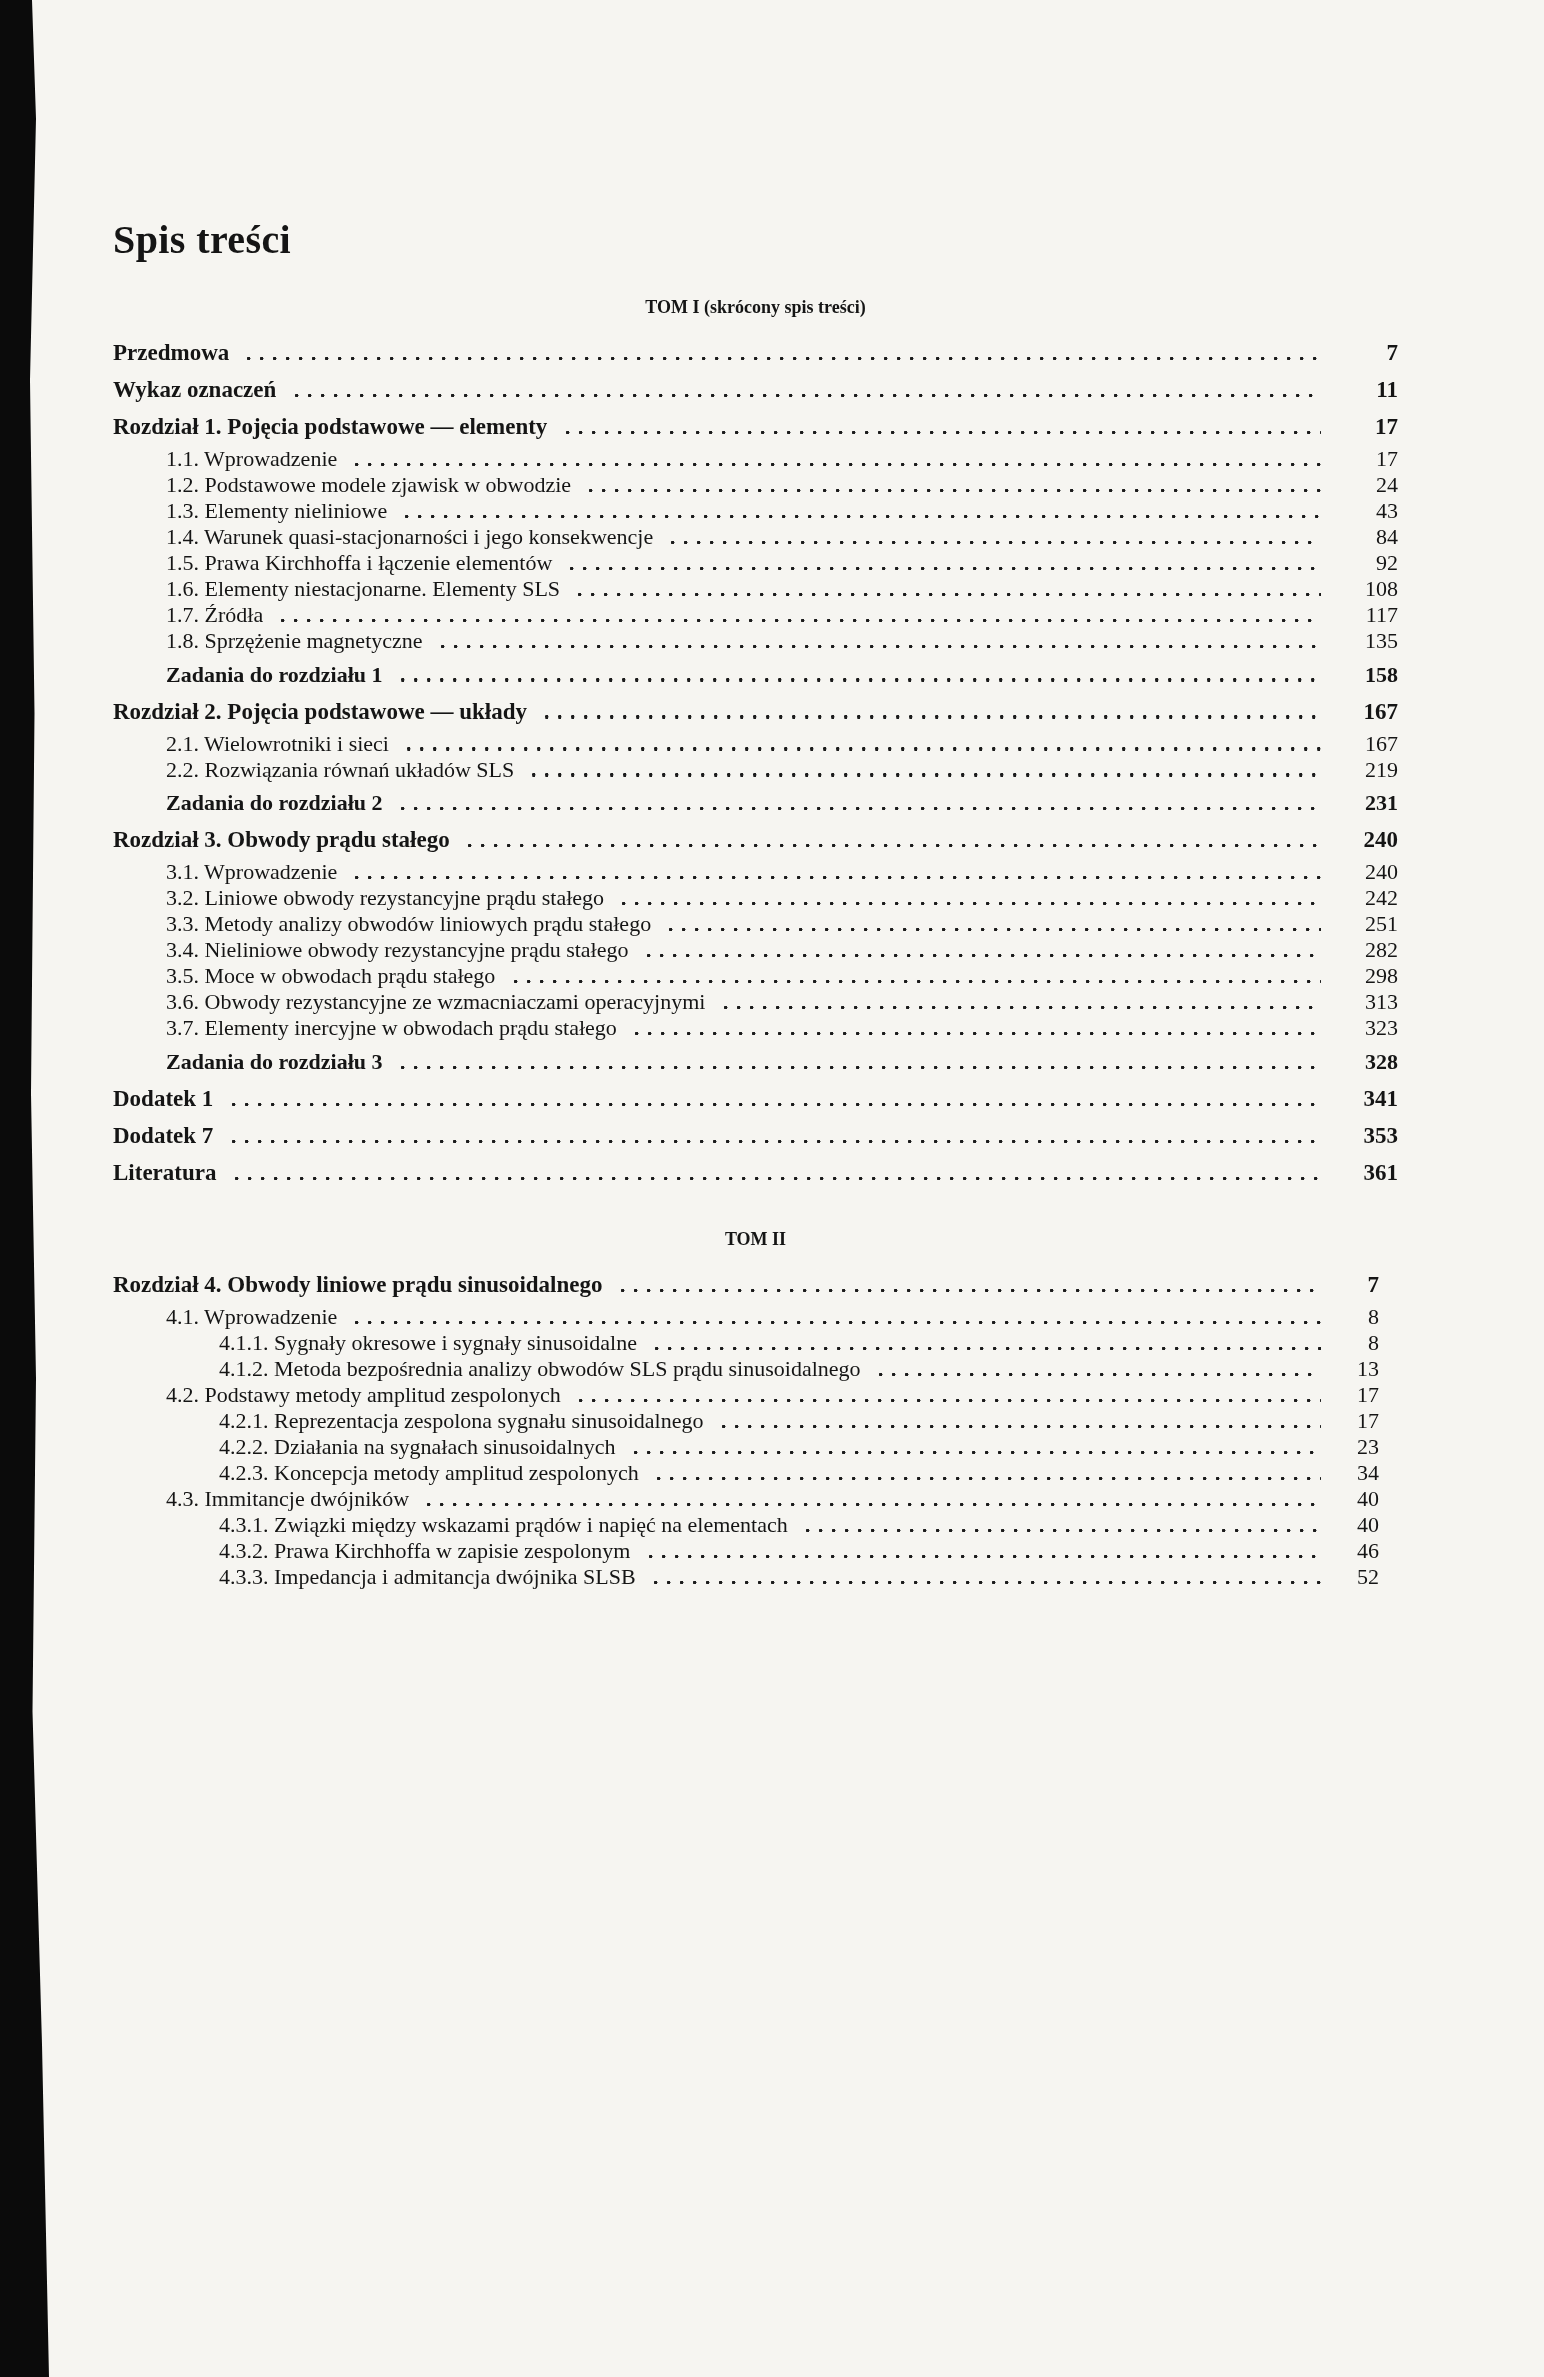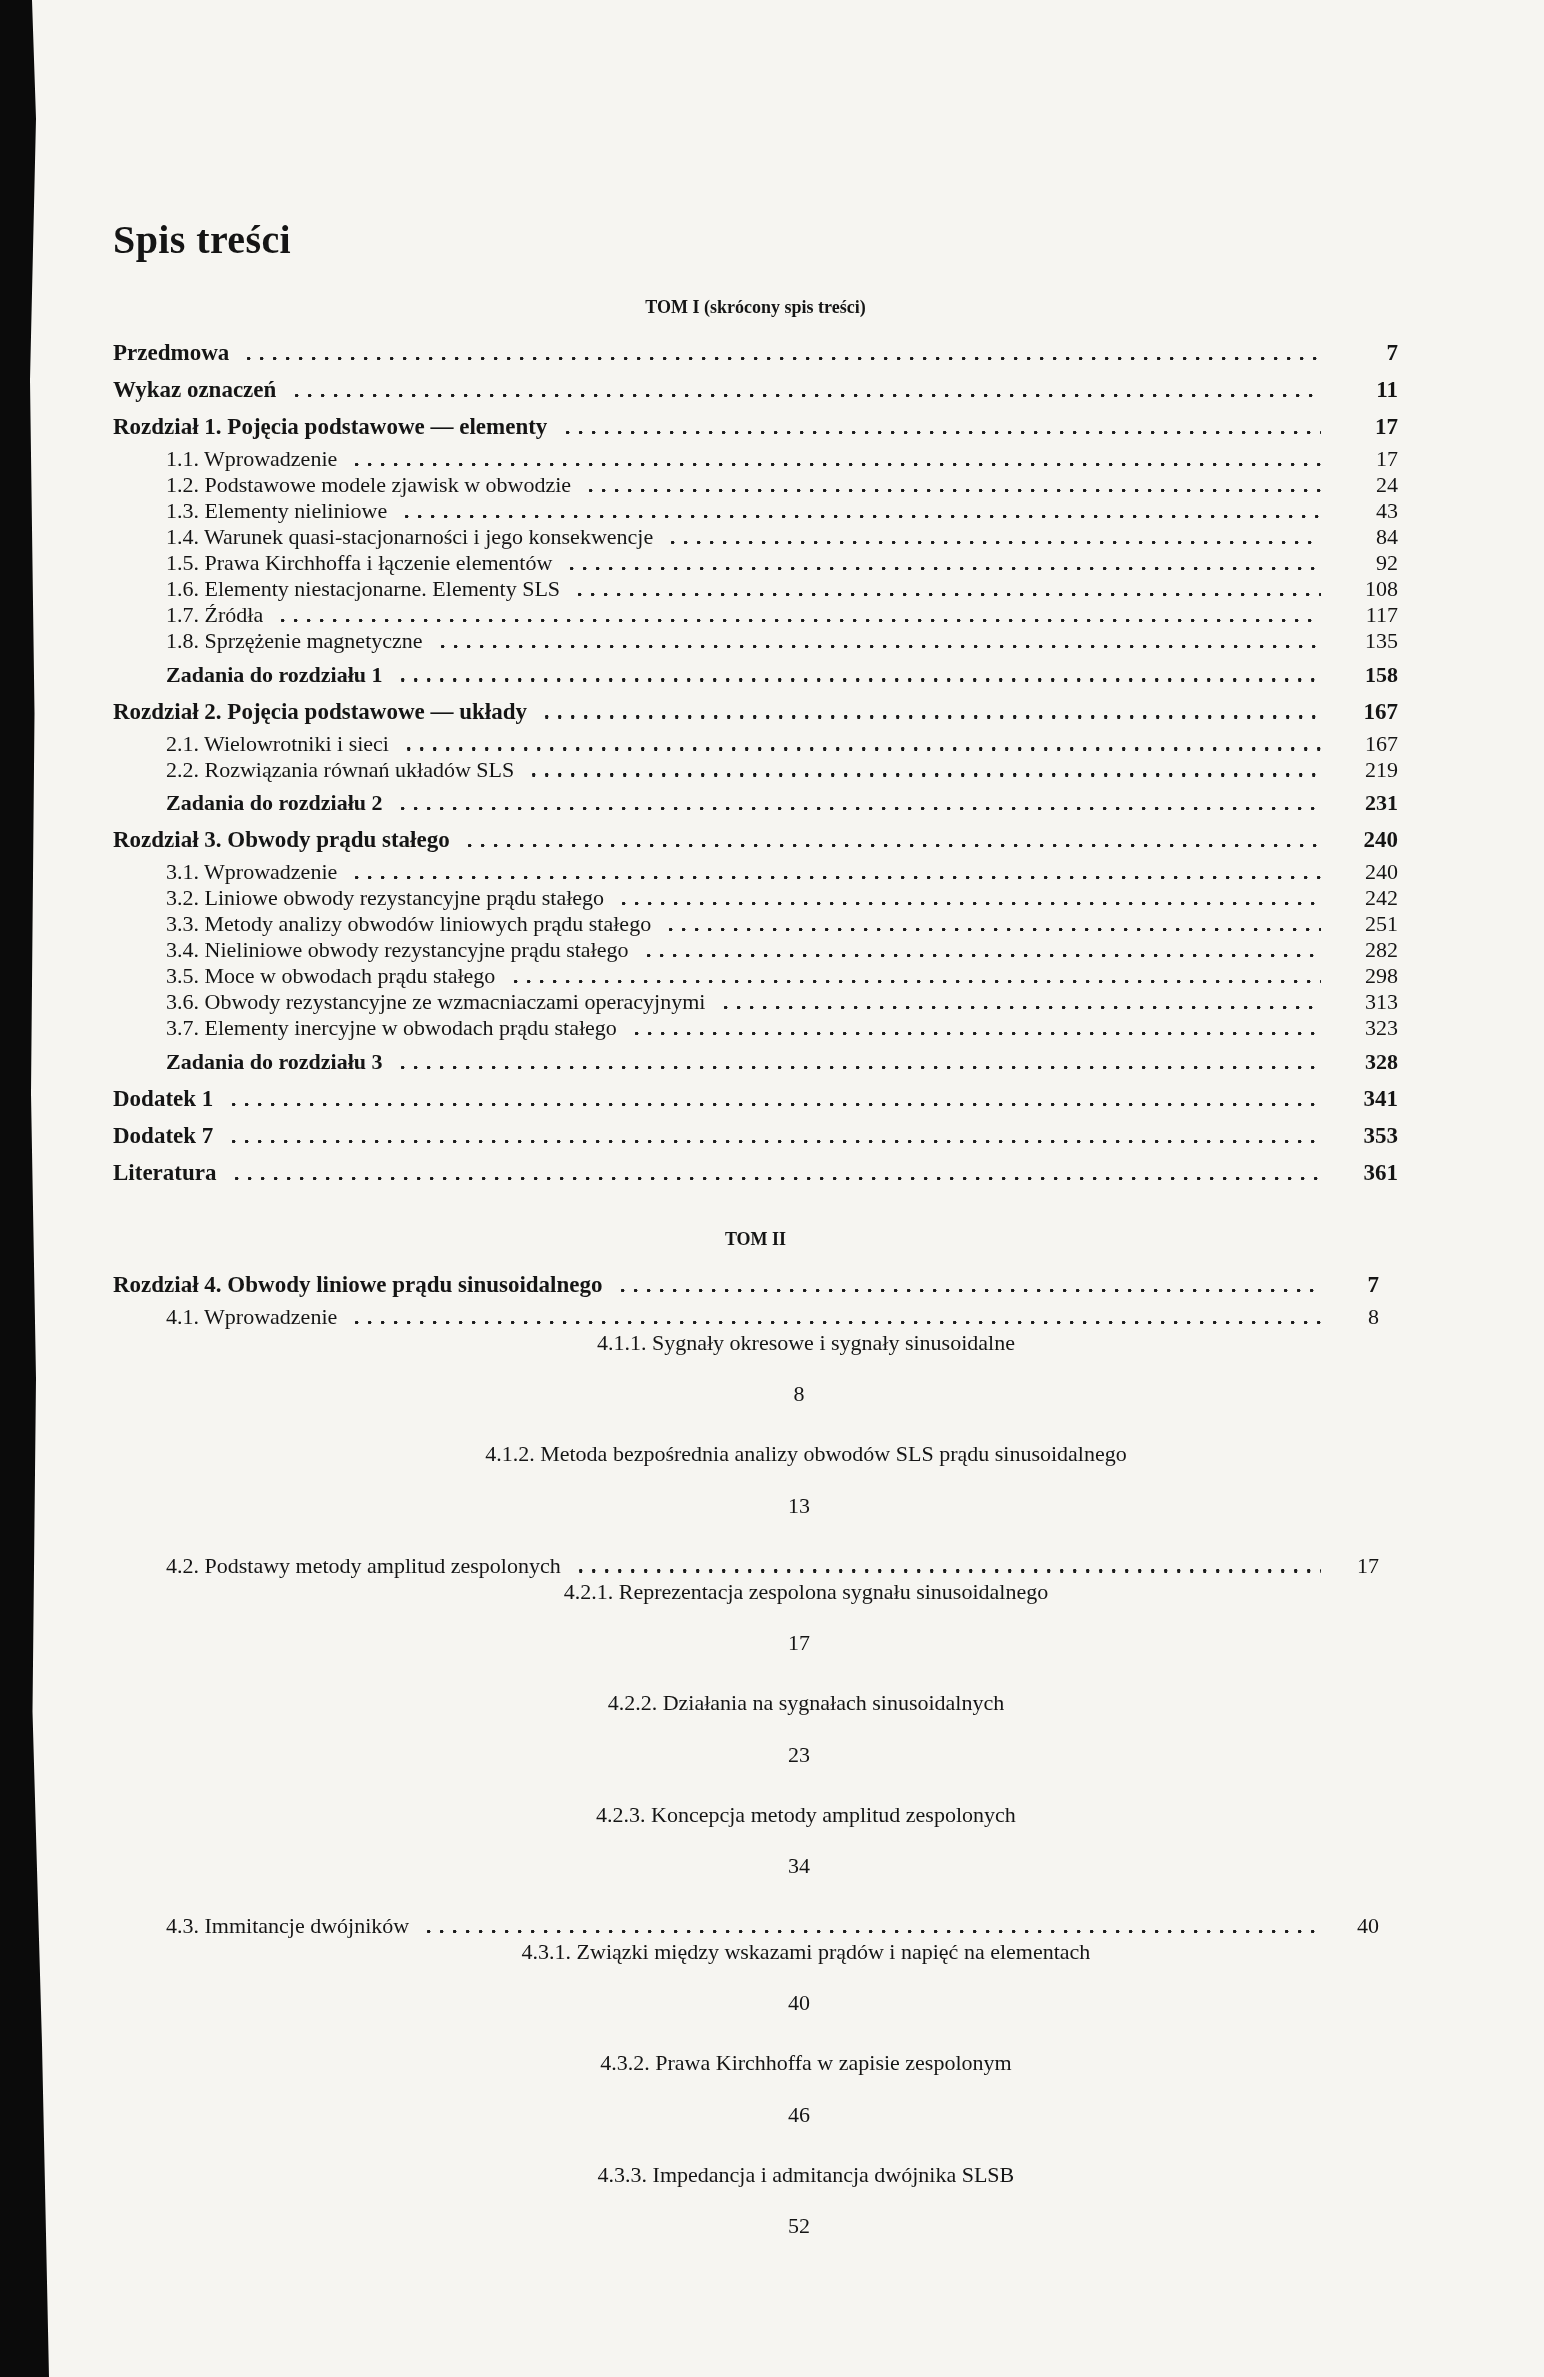--- a/index.html
+++ b/index.html
@@ -37,28 +37,28 @@
   .vol-heading {
     font-size: 18px;
     font-weight: bold;
     text-align: center;
     margin: 0 0 22px 0;
   }
   .volume + .volume .vol-heading { margin-top: 43px; }
 
   .row {
     display: flex;
-    align-items: center;
+    align-items: flex-end;
     font-size: 22px;
     line-height: 26px;
     gap: 8px;
   }
   .row.l0 { margin: 11px 0 6px 0; font-size: 23px; }
   .row.l1 { margin-left: 53px; }
-  .row.l2 { margin-left: 106px; flex-direction: column; }
+  .row.l2 { margin-left: 106px; }
   .row.bold { font-weight: bold; }
   .row.l1.bold { margin-top: 7.7px; margin-bottom: 2.6px; }
 
   .label { white-space: nowrap; padding-right: 5.1px; }
   .leader {
     flex: 1 1 auto;
     align-self: flex-end;
     height: 3.4px;
     margin: 0 8.6px 6px 5.1px;
     background-image: radial-gradient(circle at 1.7px 1.7px, #1c1c1c 1.6px, transparent 2px);

